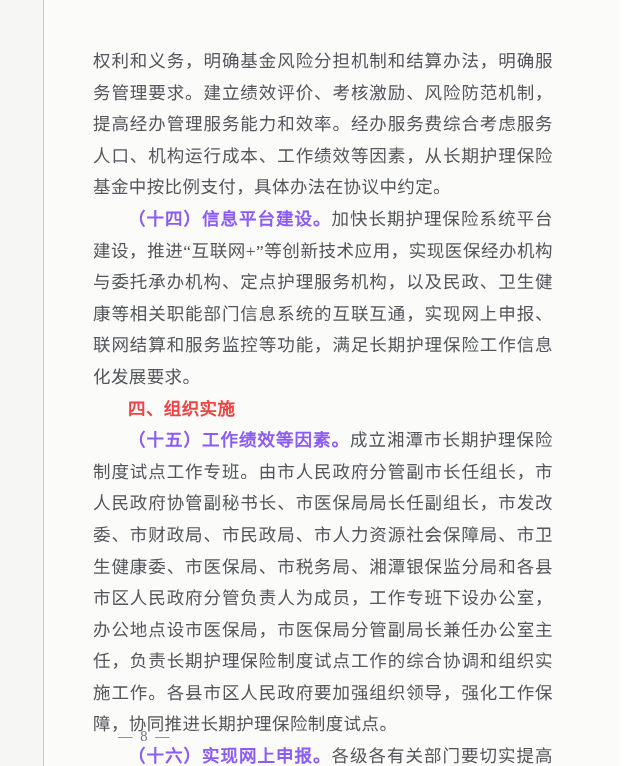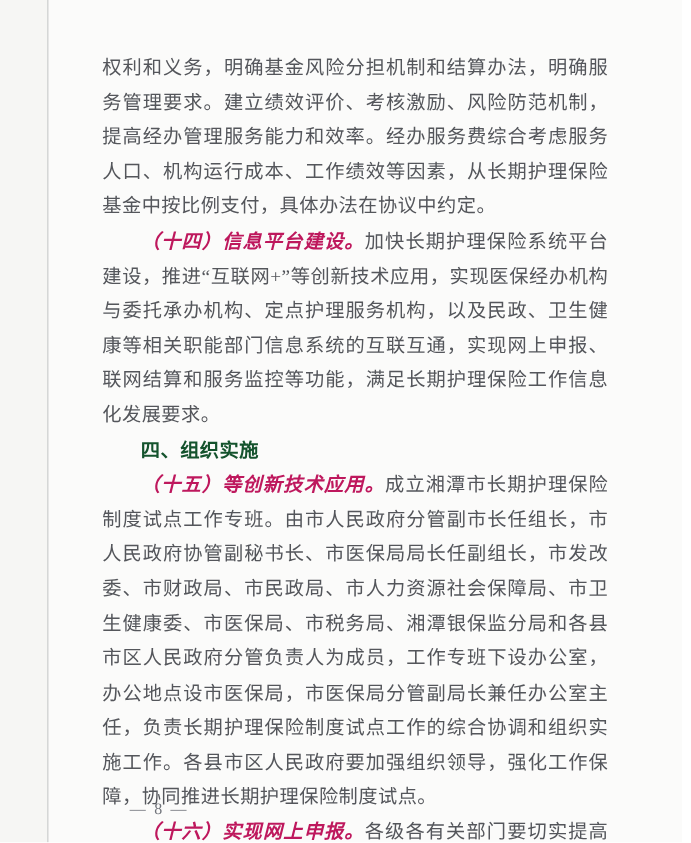--- a/index.html
+++ b/index.html
@@ -42,26 +42,25 @@
   }
   .doc-body p {
     margin: 0;
     padding: 0;
   }
   .indent-2 {
     text-indent: 2em;
   }
   .lead-bold {
     font-weight: bold;
-    color: #be185d;
-    font-style: italic;
+    color: #8b5cf6;
   }
   .section-heading {
     font-weight: bold;
-    color: #14532d;
+    color: #ef4444;
     text-indent: 2em;
   }
   .page-number {
     position: absolute;
     left: 118px;
     top: 728px;
     font-size: 14.5px;
     letter-spacing: 2px;
     color: #70737a;
     font-family: "Liberation Serif", "DejaVu Serif", serif;
@@ -76,21 +75,21 @@
   <div class="scan-fold-line"></div>
 
   <div class="doc-body">
 
     <p><span>权利和义务，明确基金风险分担机制和结算办法，明确服务管理要求。建立绩效评价、考核激励、风险防范机制，提高经办管理服务能力和效率。经办服务费综合考虑服务人口、机构运行成本、工作绩效等因素，从长期护理保险基金中按比例支付，具体办法在协议中约定。</span></p>
 
     <p class="indent-2"><span class="lead-bold">（十四）信息平台建设。</span><span>加快长期护理保险系统平台建设，推进“互联网+”等创新技术应用，实现医保经办机构与委托承办机构、定点护理服务机构，以及民政、卫生健康等相关职能部门信息系统的互联互通，实现网上申报、联网结算和服务监控等功能，满足长期护理保险工作信息化发展要求。</span></p>
 
     <p class="section-heading">四、组织实施</p>
 
-    <p class="indent-2"><span class="lead-bold">（十五）等创新技术应用。</span><span>成立湘潭市长期护理保险制度试点工作专班。由市人民政府分管副市长任组长，市人民政府协管副秘书长、市医保局局长任副组长，市发改委、市财政局、市民政局、市人力资源社会保障局、市卫生健康委、市医保局、市税务局、湘潭银保监分局和各县市区人民政府分管负责人为成员，工作专班下设办公室，办公地点设市医保局，市医保局分管副局长兼任办公室主任，负责长期护理保险制度试点工作的综合协调和组织实施工作。各县市区人民政府要加强组织领导，强化工作保障，协同推进长期护理保险制度试点。</span></p>
+    <p class="indent-2"><span class="lead-bold">（十五）工作绩效等因素。</span><span>成立湘潭市长期护理保险制度试点工作专班。由市人民政府分管副市长任组长，市人民政府协管副秘书长、市医保局局长任副组长，市发改委、市财政局、市民政局、市人力资源社会保障局、市卫生健康委、市医保局、市税务局、湘潭银保监分局和各县市区人民政府分管负责人为成员，工作专班下设办公室，办公地点设市医保局，市医保局分管副局长兼任办公室主任，负责长期护理保险制度试点工作的综合协调和组织实施工作。各县市区人民政府要加强组织领导，强化工作保障，协同推进长期护理保险制度试点。</span></p>
 
     <p class="indent-2"><span class="lead-bold">（十六）实现网上申报。</span><span>各级各有关部门要切实提高政治站</span></p>
 
   </div>
 
   <div class="page-number">— 8 —</div>
 
 </div>
 
 </body></html>

